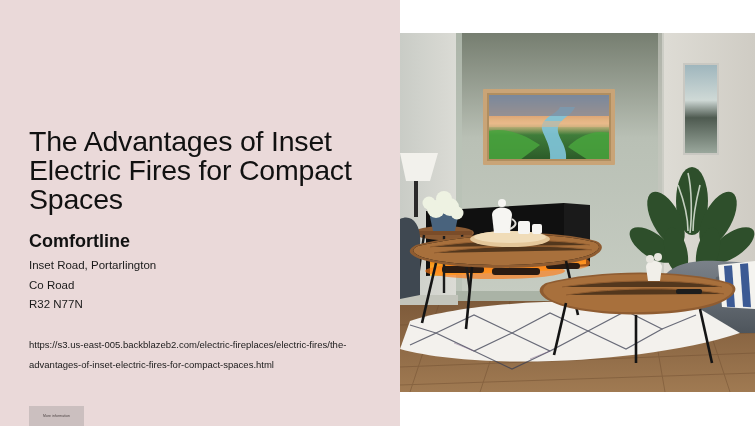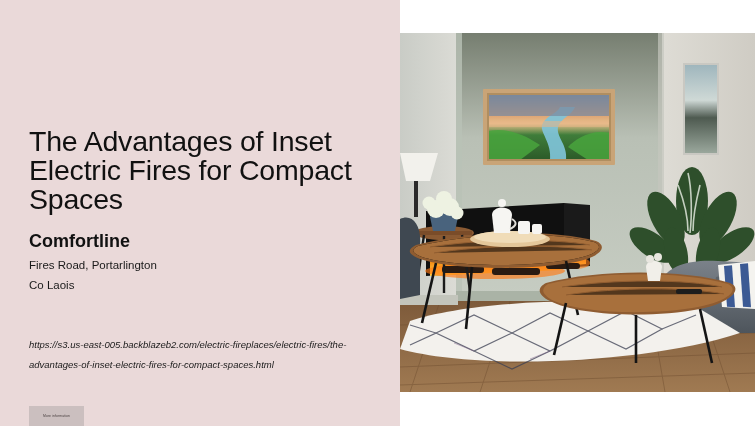--- a/index.html
+++ b/index.html
@@ -30,21 +30,20 @@
   .meta{
     position:absolute;left:29px;top:256px;width:345px;
     font-size:11.5px;line-height:19.5px;color:#1a1a1a;
   }
   .meta div{white-space:nowrap;}
 
   .url{
     position:absolute;left:29px;top:335px;width:322px;
     font-size:9.5px;line-height:19.5px;color:#1a1a1a;
     word-break:break-all;
-    font-style:italic;
   }
 
   .cta{
     position:absolute;left:29px;top:406px;
     width:55px;height:20px;
     background:#cbbfbf;
     border:0;padding:0;margin:0;
     display:flex;align-items:center;justify-content:center;
     font-family:"Liberation Sans",sans-serif;
     font-size:3.4px;line-height:5px;color:#4a4040;
@@ -65,22 +64,23 @@
 
 <div class="stage">
 
   <div class="panel">
 
     <div class="title">The Advantages of Inset Electric Fires for Compact Spaces</div>
 
     <div class="brand">Comfortline</div>
 
     <div class="meta">
-      <div>Fires Road, Portarlington</div>
-      <div>Co Laois</div>
+      <div>Inset Road, Portarlington</div>
+      <div>Co Road</div>
+      <div>R32 N77N</div>
     </div>
 
     <div class="url">https://s3.us-east-005.backblazeb2.com/electric-fireplaces/electric-fires/the-advantages-of-inset-electric-fires-for-compact-spaces.html</div>
 
     <button class="cta">More information</button>
   </div>
 
   <div class="photo">
     <svg viewBox="0 0 355 359" preserveAspectRatio="none" aria-hidden="true">
       <defs>

